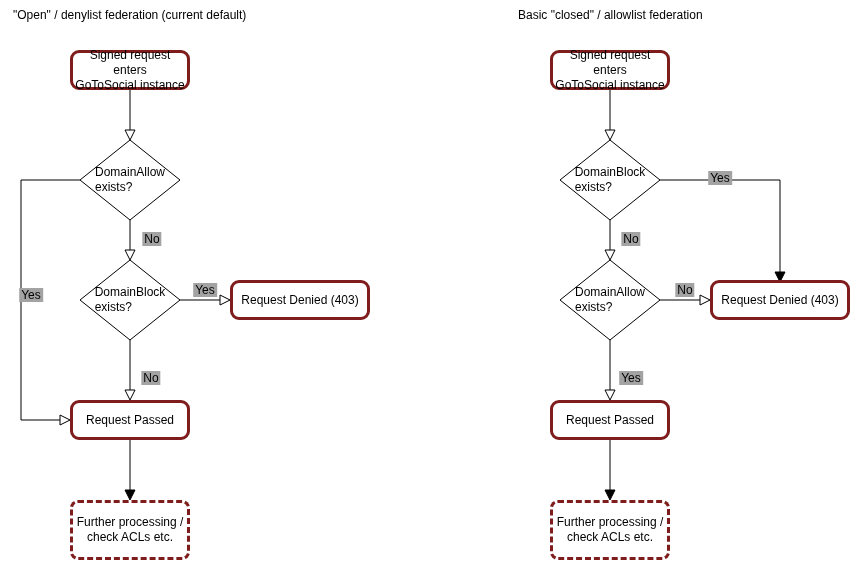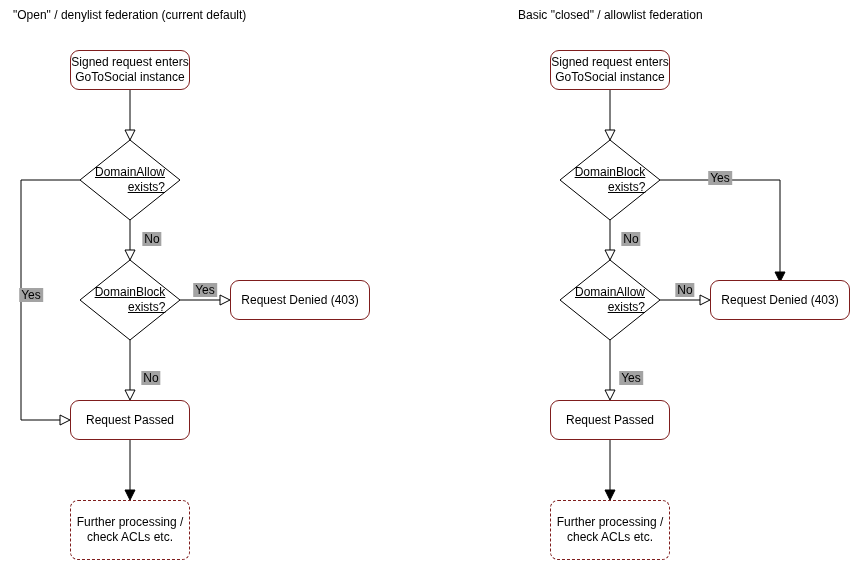--- a/index.html
+++ b/index.html
@@ -12,40 +12,39 @@
     font-size: 12px;
     color: #000000;
     overflow: hidden;
   }
   .edges { position: absolute; left: 0; top: 0; }
   .title { position: absolute; white-space: nowrap; }
   .node {
     position: absolute;
     box-sizing: border-box;
     background: #ffffff;
-    border: 1px solid #7f1d1d;
+    border: 3px solid #7f1d1d;
     display: flex;
     align-items: center;
     justify-content: center;
     text-align: center;
     white-space: pre-line;
     line-height: 1.25;
   }
   .rounded { border-radius: 9px; }
   .dashed { border-style: dashed; border-radius: 8px; }
   .dlabel {
     position: absolute;
     display: flex;
     align-items: center;
     justify-content: center;
-    text-align: right;
+    text-align: left;
     white-space: pre-line;
     line-height: 1.25;
     pointer-events: none;
-    text-decoration: underline;
   }
   .elabel {
     position: absolute;
     transform: translate(-50%, -50%);
     background: #a3a3a3;
     padding: 0 2px;
     white-space: nowrap;
   }
 </style>
 </head>

